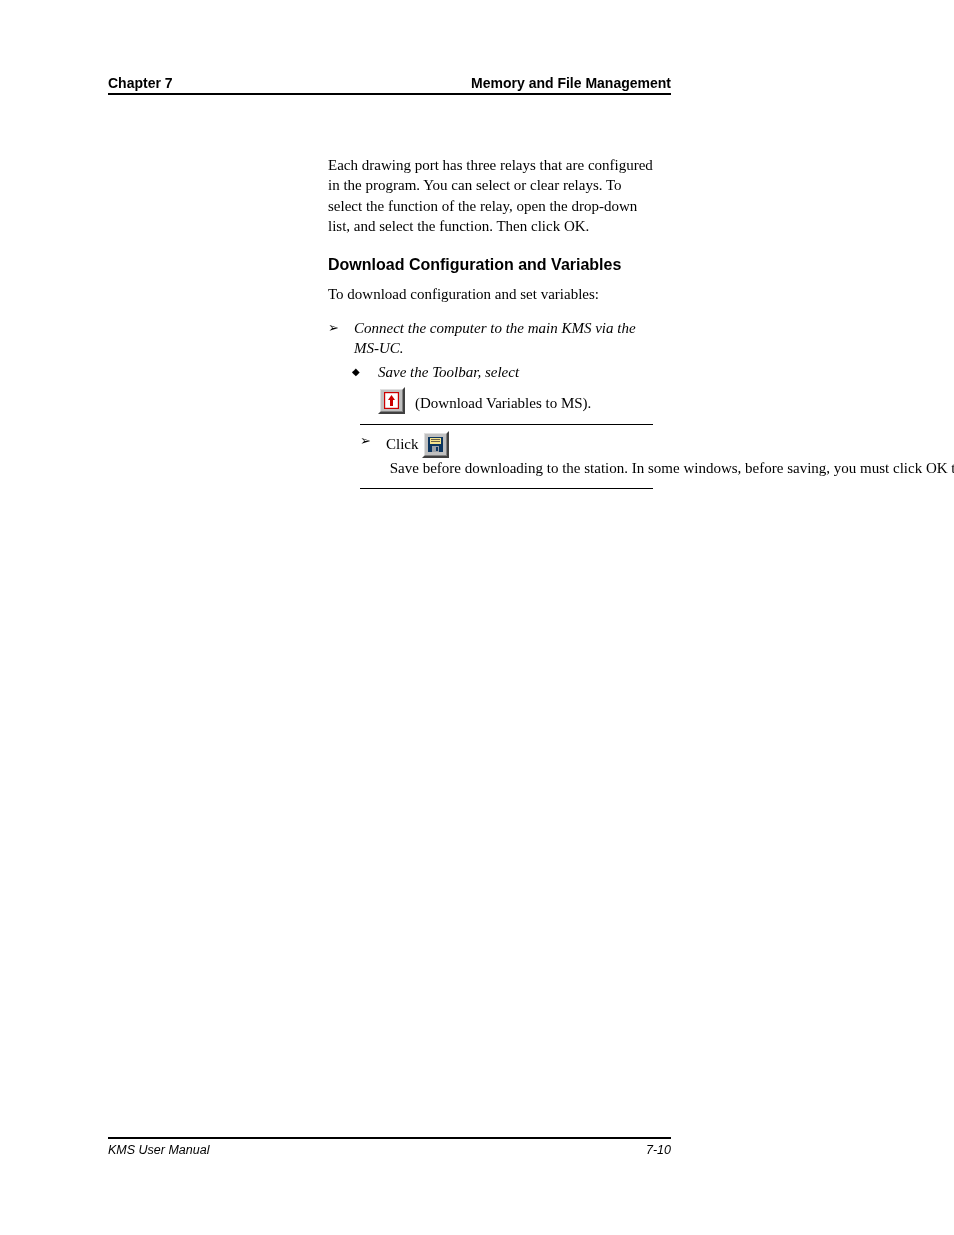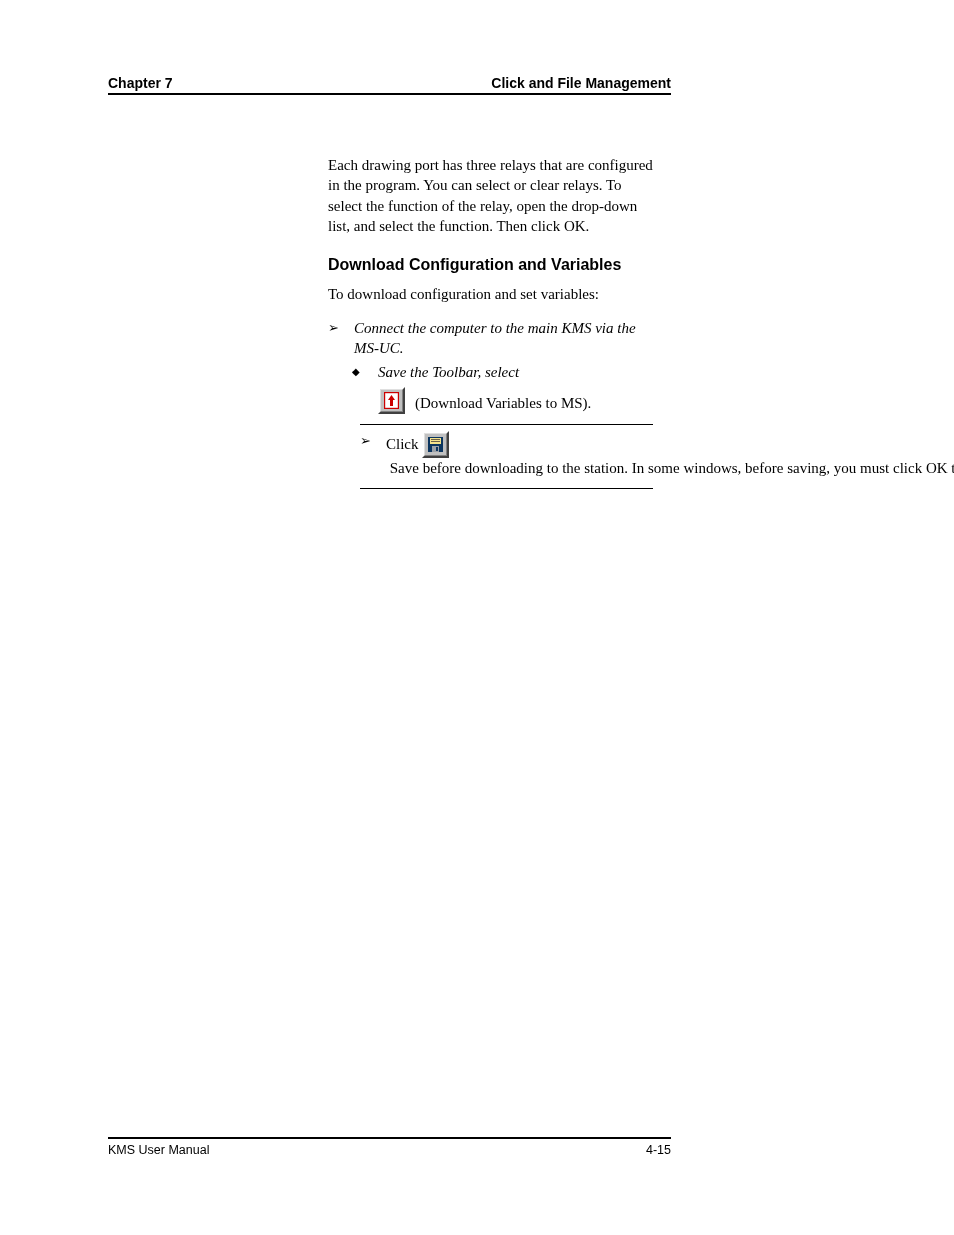--- a/index.html
+++ b/index.html
@@ -149,32 +149,33 @@
     border: none;
     border-top: 2px solid #000;
     margin: 0 95px 4px 108px;
   }
   .footer-line {
     display: flex;
     justify-content: space-between;
     align-items: baseline;
     font-family: Arial, Helvetica, sans-serif;
     font-size: 12.5px;
+    font-style: italic;
     padding: 0 95px 0 108px;
   }
 </style>
 </head>
 <body>
 
 <div class="page">
 
   <div class="header-area">
     <div class="header-line">
       <span>Chapter 7</span>
-      <span>Click and File Management</span>
+      <span>Memory and File Management</span>
     </div>
     <hr class="header-rule">
   </div>
 
   <div class="content">
 
     <p class="para">Each drawing port has three relays that are configured in the program. You can select or clear relays. To select the function of the relay, open the drop-down list, and select the function. Then click OK.</p>
 
     <div class="heading-2">Download Configuration and Variables</div>
 
@@ -226,17 +227,17 @@
         </div>
       </div>
     </div>
 
   </div>
 
   <div class="footer-area">
     <hr class="footer-rule">
     <div class="footer-line">
       <span>KMS User Manual</span>
-      <span>4-15</span>
+      <span>7-10</span>
     </div>
   </div>
 
 </div>
 
 </body></html>

